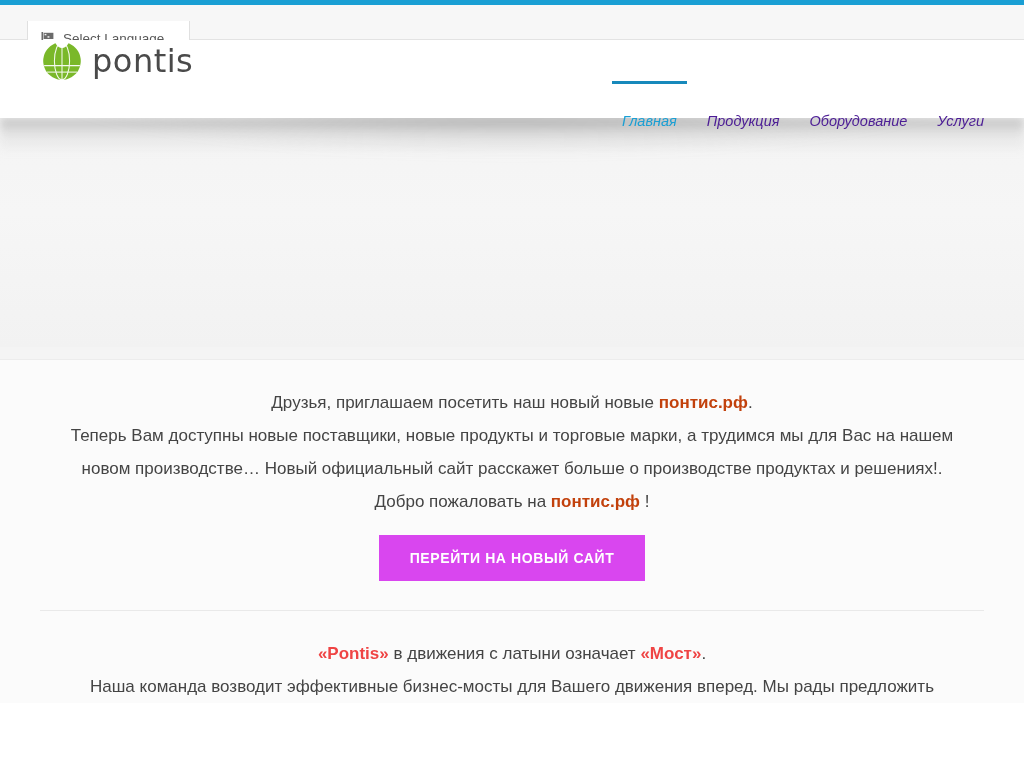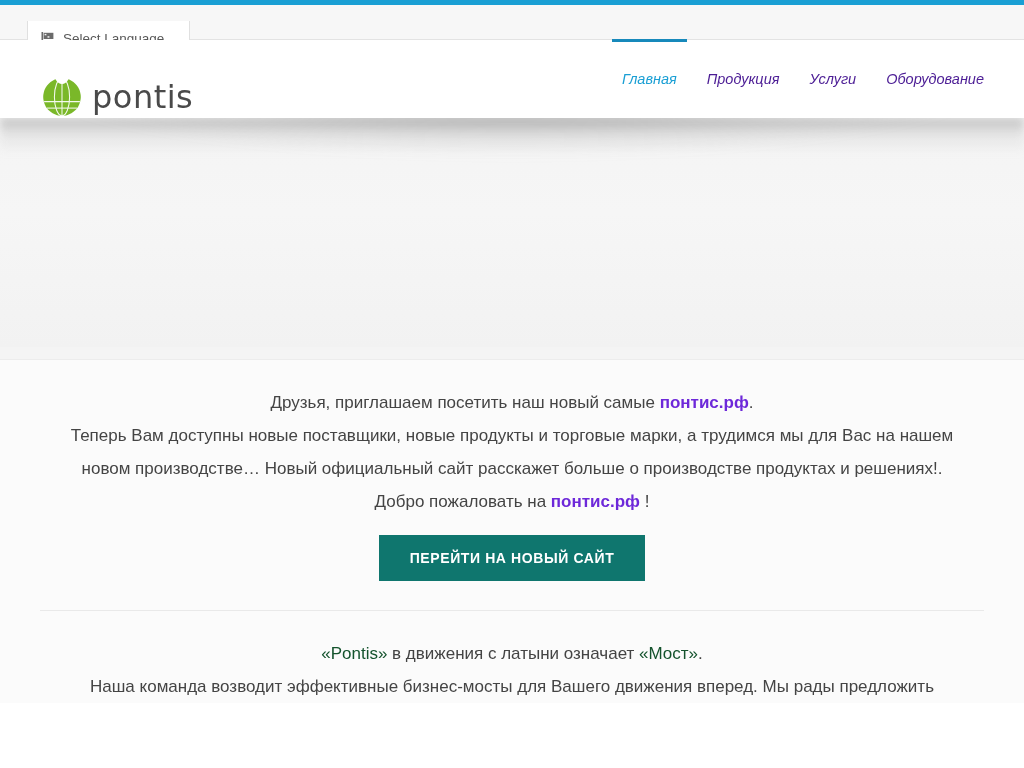--- a/index.html
+++ b/index.html
@@ -47,23 +47,24 @@
     color: #585858;
     font-family: "Liberation Sans", sans-serif;
     white-space: nowrap;
   }
 
   
   .site-header {
     height: 78px;
     background: #ffffff;
     display: flex;
-    align-items: flex-end;
+    align-items: flex-start;
     position: relative;
     z-index: 5;
+    flex-direction: column;
   }
   .brand {
     display: flex;
     align-items: center;
     margin-left: 41px;
     gap: 9px;
     text-decoration: none;
     cursor: pointer;
   }
   .brand-mark { width: 42px; height: 42px; display: block; }
@@ -155,26 +156,26 @@
     width: 944px;
     margin: 0 auto;
   }
   .promo-line {
     text-align: center;
     font-size: 17px;
     color: #444444;
     line-height: 1.95;
     font-family: "Liberation Sans", sans-serif;
   }
-  .promo-line b { font-weight: bold; color: #6d28d9; }
+  .promo-line b { font-weight: bold; color: #c2410c; }
 
   .cta-wrap { text-align: center; margin-top: 16px; }
   .cta-button {
     display: inline-block;
-    background: #0f766e;
+    background: #d946ef;
     color: #ffffff;
     font-size: 14px;
     font-weight: bold;
     letter-spacing: 0.6px;
     padding: 15px 31px;
     border: 0;
     text-decoration: none;
     cursor: pointer;
     font-family: "Liberation Sans", sans-serif;
   }
@@ -185,21 +186,21 @@
     margin: 29px 0 0 0;
   }
 
   .about-block { padding-top: 26px; }
   .about-line {
     text-align: center;
     font-size: 17px;
     color: #444444;
     line-height: 1.95;
   }
-  .accent-strong { color: #14532d; font-weight: normal; }
+  .accent-strong { color: #ef4444; font-weight: bold; }
 </style>
 </head>
 <body>
 
 <div class="topbar-accent"></div>
 
 <div class="translate-strip">
   <div class="translate-widget">
     <span class="flag-icon">
       <svg width="15" height="14" viewBox="0 0 15 14" xmlns="http://www.w3.org/2000/svg">
@@ -234,36 +235,36 @@
           <path d="M6.0 32.1 L36.0 32.1"></path>
         </g>
       </svg>
     </span>
     <span class="brand-word">pontis</span>
   </a>
 
   <nav class="main-nav">
     <a class="nav-link is-active" href="#">Главная</a>
     <a class="nav-link" href="#">Продукция</a>
+    <a class="nav-link" href="#">Оборудование</a>
     <a class="nav-link" href="#">Услуги</a>
-    <a class="nav-link" href="#">Оборудование</a>
   </nav>
 </header>
 
 <section class="hero">
   <div class="hero-inner"></div>
   <div class="hero-shadow-wide"></div>
   <div class="hero-shadow"></div>
 </section>
 
 <main class="content">
   <div class="container">
 
     <p class="promo-line">
-      <span>Друзья, приглашаем посетить наш новый самые </span><b>понтис.рф</b><span>.</span>
+      <span>Друзья, приглашаем посетить наш новый новые </span><b>понтис.рф</b><span>.</span>
     </p>
 
     <p class="promo-line">Теперь Вам доступны новые поставщики, новые продукты и торговые марки, а трудимся мы для Вас на нашем</p>
     <p class="promo-line">новом производстве… Новый официальный сайт расскажет больше о производстве продуктах и решениях!.</p>
 
     <p class="promo-line">
       <span>Добро пожаловать на </span><b>понтис.рф</b><span> !</span>
     </p>
 
     <div class="cta-wrap">

